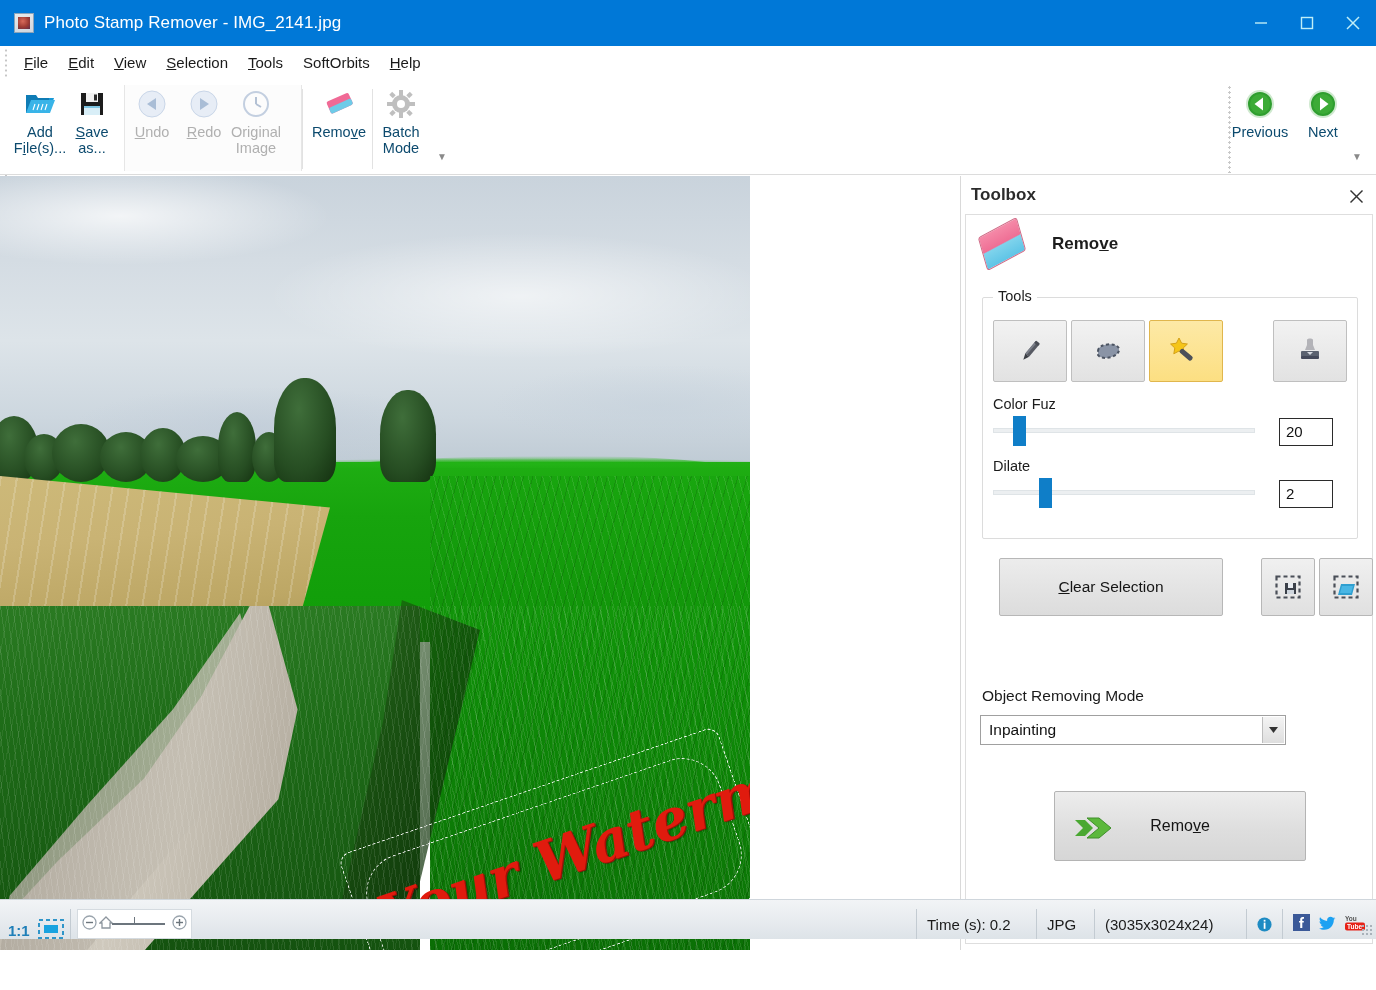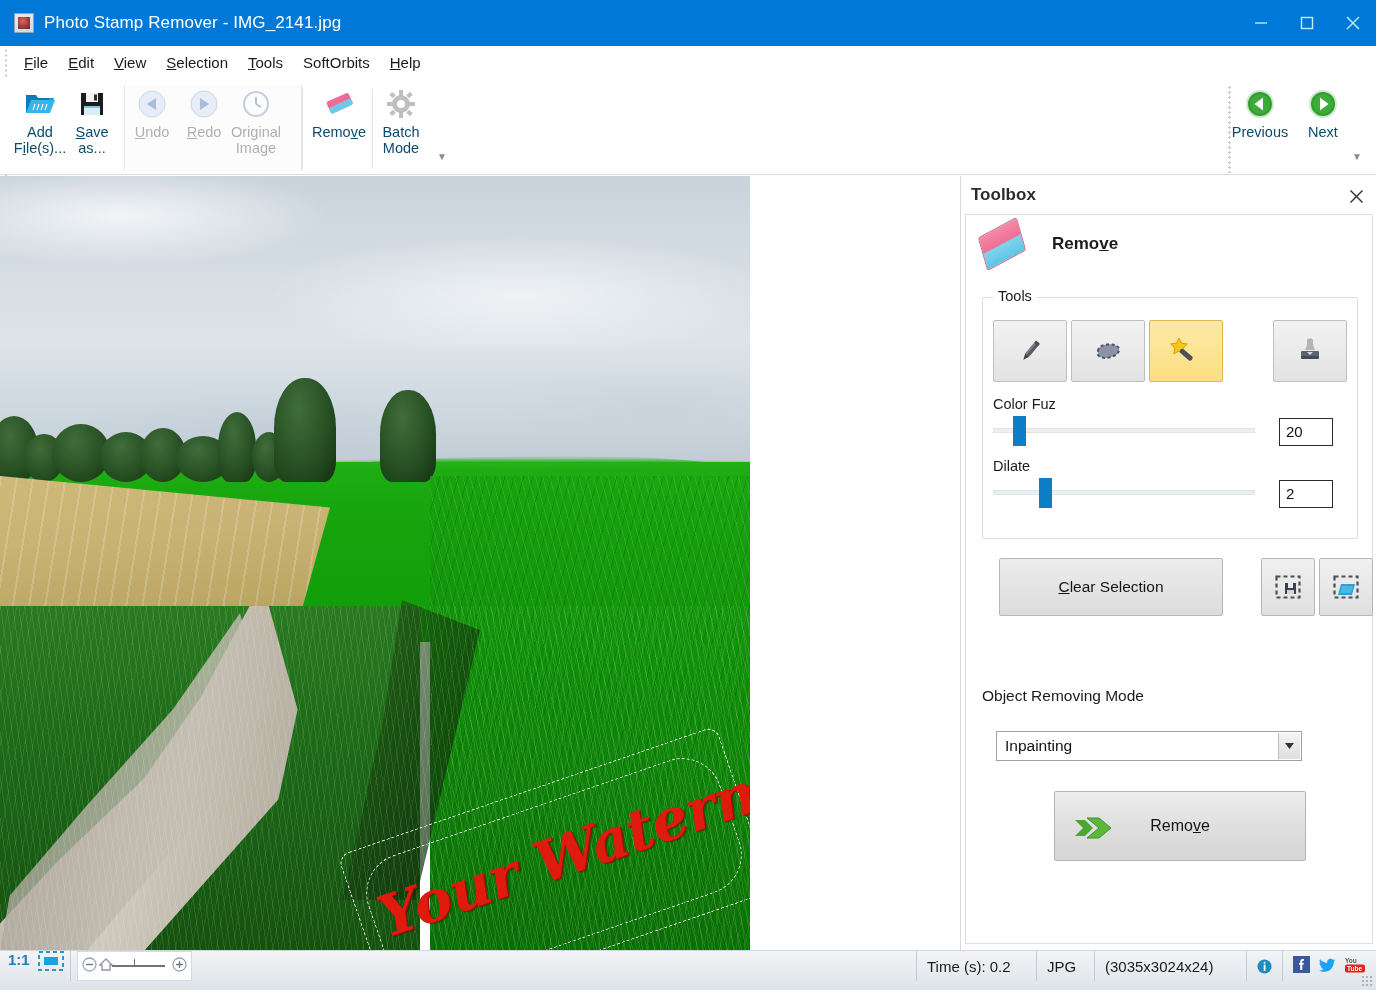--- a/index.html
+++ b/index.html
@@ -242,43 +242,43 @@
     font-size: 15.5px; color: #151515;
   }
   .sq-btn {
     position: absolute; top: 260px; width: 54px; height: 58px;
     background: linear-gradient(180deg,#f0f0f0 0%,#e0e0e0 100%);
     border: 1px solid #b7b7b7; border-radius: 2px;
     display: flex; align-items: center; justify-content: center;
   }
   .orm-label { position: absolute; left: 16px; top: 472px; font-size: 15.5px; color: #1b1b1b; }
   .orm-select {
-    position: absolute; left: 14px; top: 516px; width: 306px; height: 30px;
-    border: 1px solid #a0a0a0; background: #fff; display: flex; align-items: center; margin-left: 16px;
+    position: absolute; left: 14px; top: 500px; width: 306px; height: 30px;
+    border: 1px solid #a0a0a0; background: #fff; display: flex; align-items: center;
   }
   .orm-val { font-size: 15.5px; color: #111; margin-left: 8px; }
   .orm-arrow {
     position: absolute; right: 1px; top: 1px; width: 22px; height: 26px;
     background: linear-gradient(180deg,#f4f4f4 0%,#dedede 100%);
     border-left: 1px solid #bdbdbd; display: flex; align-items: center; justify-content: center;
   }
   .remove-big {
     position: absolute; left: 88px; top: 576px; width: 252px; height: 70px;
     background: linear-gradient(180deg,#ededed 0%,#dedede 55%,#d6d6d6 100%);
     border: 1px solid #b4b4b4; border-radius: 2px;
     display: flex; align-items: center; justify-content: center;
     font-size: 16px; color: #151515;
   }
   .green-arrows { position: absolute; left: 18px; top: 22px; }
 
   
   .statusbar {
-    position: absolute; left: 0; top: 950px; width: 1376px; height: 40px;
+    position: absolute; left: 0; top: 899px; width: 1376px; height: 40px;
     background: linear-gradient(180deg,#f2f4f6 0%,#e6eaee 60%,#dde3e8 100%);
-    border-top: 1px solid #cfd6dc; display: flex; align-items: flex-start;
+    border-top: 1px solid #cfd6dc; display: flex; align-items: flex-end;
   }
   .sb-zoom11 { font-size: 15px; font-weight: 700; color: #1f7fb8; margin-left: 8px; }
   .fit-icon { margin-left: 8px; width: 26px; height: 20px; position: relative; }
   .sb-sep { width: 1px; height: 30px; background: #c3cbd2; margin: 0 6px; }
   .zoom-slider-box {
     width: 115px; height: 30px; background: #fff; border: 1px solid #d5dbe0;
     display: flex; align-items: center; position: relative;
   }
   .sb-cell {
     height: 30px; border-left: 1px solid #c3cbd2; display: flex; align-items: center;

